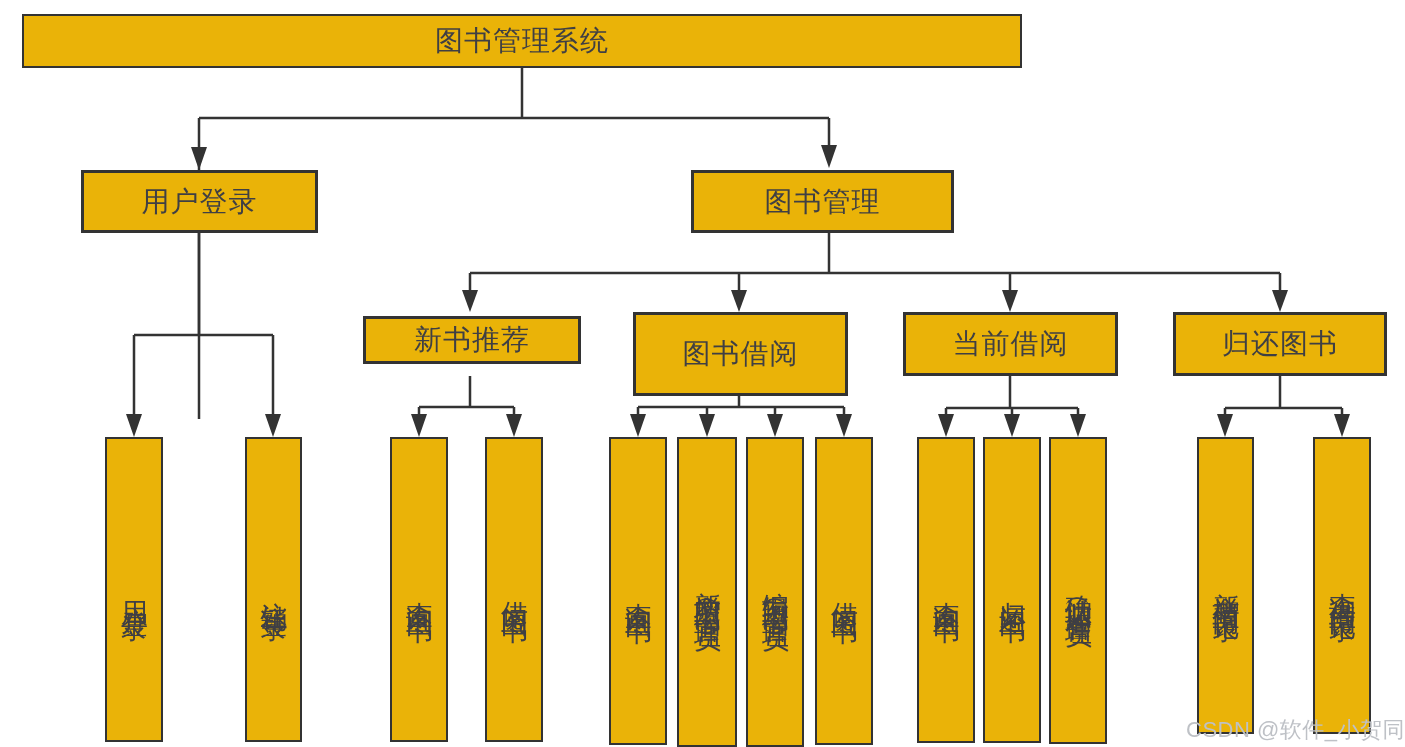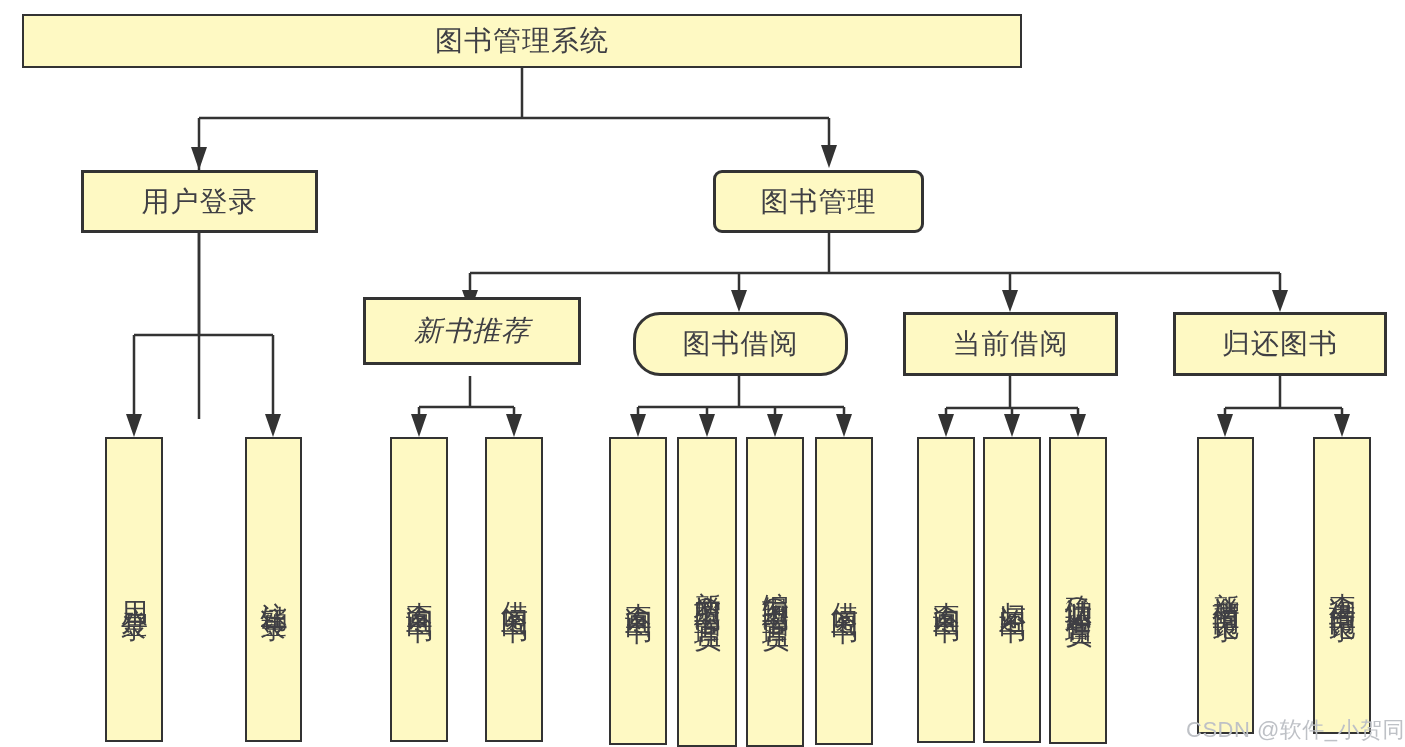--- a/index.html
+++ b/index.html
@@ -18,21 +18,21 @@
   #connector-svg {
     position: absolute;
     left: 0;
     top: 0;
     width: 1405px;
     height: 747px;
   }
   .node {
     position: absolute;
     box-sizing: border-box;
-    background: #fef9c3;
+    background: #eab308;
     display: flex;
     align-items: center;
     justify-content: center;
     color: #3f3f44;
   }
   .hbox {
     border: 3px solid #333333;
     font-size: 28px;
     letter-spacing: 1px;
     white-space: nowrap;
@@ -103,24 +103,24 @@
       <polygon points="1004,414 1020,414 1012,437"></polygon>
       <polygon points="1070,414 1086,414 1078,437"></polygon>
       <polygon points="1217,414 1233,414 1225,437"></polygon>
       <polygon points="1334,414 1350,414 1342,437"></polygon>
     </g>
   </svg>
 
   <div class="node hbox rootbox" style="left:22px; top:14px; width:1000px; height:54px;">图书管理系统</div>
 
   <div class="node hbox" style="left:81px; top:170px; width:237px; height:63px;">用户登录</div>
-  <div class="node hbox" style="left:713px; top:170px; width:211px; height:63px;border-radius:9px;">图书管理</div>
+  <div class="node hbox" style="left:691px; top:170px; width:263px; height:63px;">图书管理</div>
 
-  <div class="node hbox" style="left:363px; top:297px; width:218px; height:68px;font-style:italic;">新书推荐</div>
-  <div class="node hbox" style="left:633px; top:312px; width:215px; height:64px;border-radius:27px;">图书借阅</div>
+  <div class="node hbox" style="left:363px; top:316px; width:218px; height:48px;">新书推荐</div>
+  <div class="node hbox" style="left:633px; top:312px; width:215px; height:84px;">图书借阅</div>
   <div class="node hbox" style="left:903px; top:312px; width:215px; height:64px;font-family:Liberation Mono, monospace;">当前借阅</div>
   <div class="node hbox" style="left:1173px; top:312px; width:214px; height:64px;">归还图书</div>
 
   <div class="node vbox" style="left:105px; top:437px; width:58px; height:305px;">用户登录</div>
   <div class="node vbox" style="left:245px; top:437px; width:57px; height:305px;">注销登录</div>
 
   <div class="node vbox" style="left:390px; top:437px; width:58px; height:305px;">查询图书</div>
   <div class="node vbox" style="left:485px; top:437px; width:58px; height:305px;">借阅图书</div>
 
   <div class="node vbox" style="left:609px; top:437px; width:58px; height:308px;">查询图书</div>

